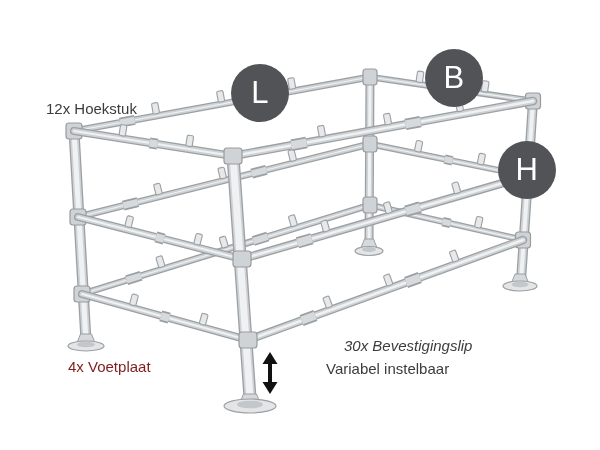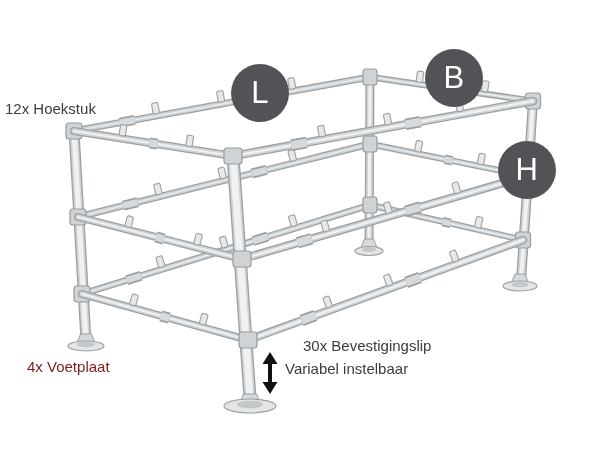--- a/index.html
+++ b/index.html
@@ -5,21 +5,21 @@
   html,body{margin:0;padding:0;}
   body{width:600px;height:450px;overflow:hidden;font-family:"Liberation Sans","DejaVu Sans",sans-serif;}
   .stage{position:relative;width:600px;height:450px;background:#ffffff;}
   .stage svg{position:absolute;left:0;top:0;}
   .marker{
     position:absolute;width:58px;height:58px;border-radius:50%;
     display:flex;align-items:center;justify-content:center;
     font-size:31px;font-weight:300;letter-spacing:.5px;user-select:none;
   }
   .label{
-    position:absolute;font-size:15px;line-height:1.15;white-space:nowrap;
+    position:absolute;font-size:15px;line-height:1.15;white-space:nowrap;margin-left:41px;
   }
 </style>
 </head>
 <body style="background: rgb(255, 255, 255);">
 
 <div class="stage">
 
   <svg id="frame-svg" width="600" height="450" viewBox="0 0 600 450">
       <line x1="370" y1="77" x2="369" y2="246" stroke="#9ba0a4" stroke-width="9" stroke-linecap="round"></line>
       <line x1="370" y1="77" x2="369" y2="246" stroke="#ced2d4" stroke-width="6.4" stroke-linecap="round"></line>
@@ -171,15 +171,15 @@
   </div>
   <div class="marker" style="left: 425px; top: 49px; background: rgb(82, 83, 86); color: rgb(255, 255, 255);">
     <span>B</span>
   </div>
   <div class="marker" style="left: 498px; top: 141px; background: rgb(82, 83, 86); color: rgb(255, 255, 255);">
     <span>H</span>
   </div>
 
   <div class="label" style="left: 5px; top: 100px; color: rgb(60, 60, 60);">12x Hoekstuk</div>
   <div class="label" style="left: 27px; top: 358px; color: #7f1d1d;">4x Voetplaat</div>
-  <div class="label" style="left: 303px; top: 337px; color: rgb(60, 60, 60);">30x Bevestigingslip</div>
+  <div class="label" style="left: 303px; top: 337px; color: rgb(60, 60, 60); font-style: italic;">30x Bevestigingslip</div>
   <div class="label" style="left: 285px; top: 360px; color: rgb(60, 60, 60);">Variabel instelbaar</div>
 </div>
 
 </body></html>

